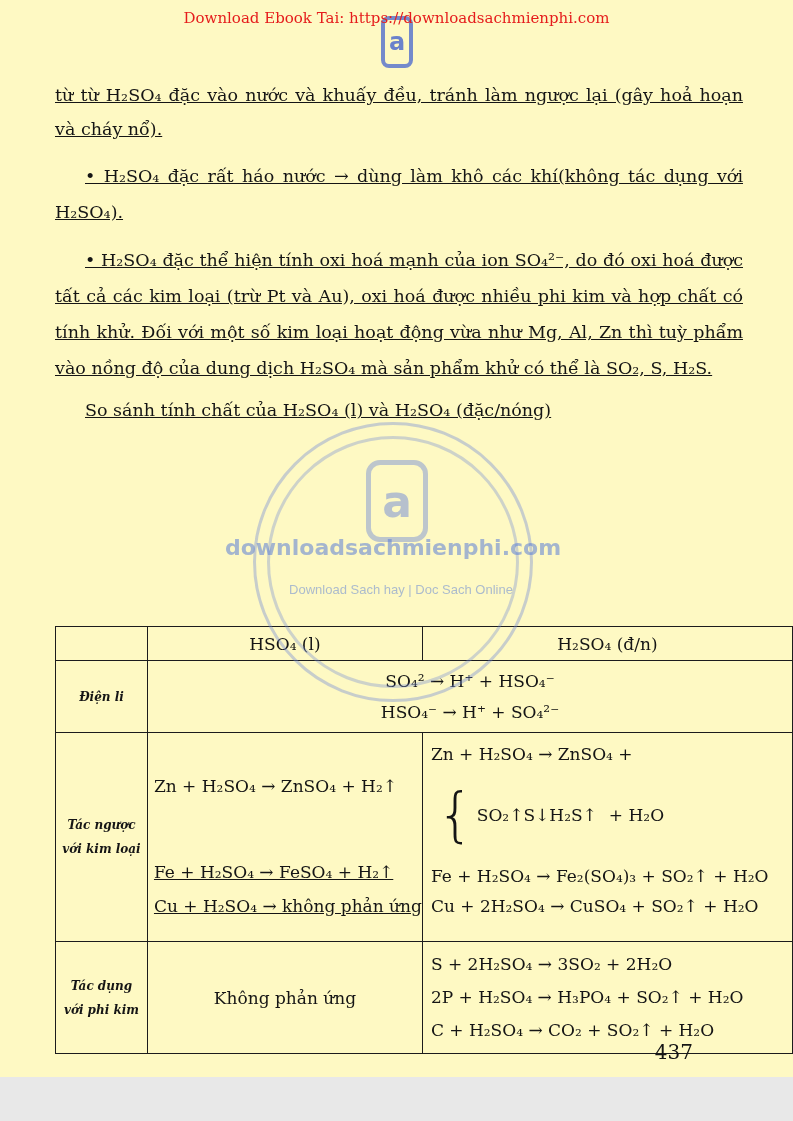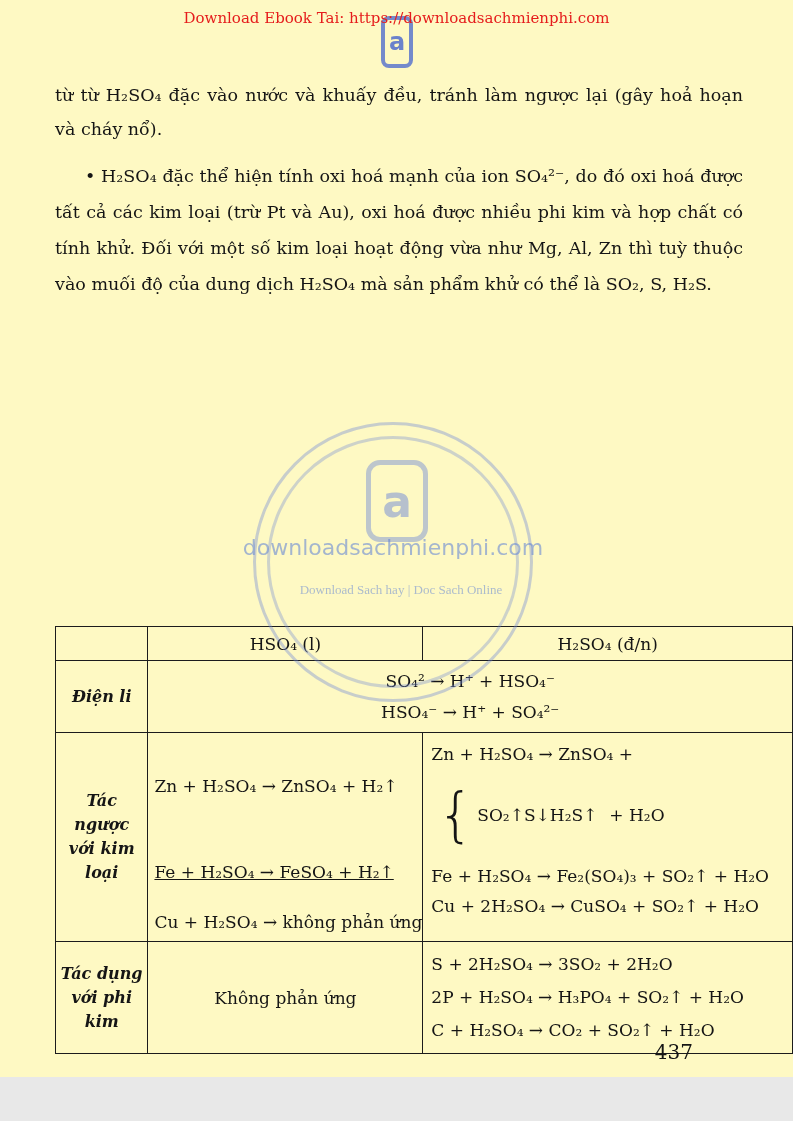--- a/index.html
+++ b/index.html
@@ -18,44 +18,44 @@
     position:absolute; top:1088px; left:8px; width:100%; text-align:center;
     font-size:14.5px; z-index:5;
   }
   .footer .lbl { color:#cc1414; font-weight:600; }
   .footer .url { color:#1717cf; }
   .page-number {
     position:absolute; top:1040px; right:100px; font-size:20px; z-index:4;
   }
   
   .content { position:absolute; left:55px; top:78px; width:688px; z-index:2; font-size:17.5px; }
-  .para { text-align:justify; line-height:36px; }
+  .para { text-align:justify; line-height:36px;text-decoration:underline; }
   .para.first { line-height:34px; }
   .para.bullet { text-indent:30px; margin-top:12px; }
   .para.compare { margin-top:6px; text-indent:30px; text-align:left; }
   
   .cmp {
     position:absolute; left:55px; top:626px; z-index:2;
     border-collapse:collapse; font-size:17px;
   }
   .cmp td { border:1.6px solid #1c1c1c; vertical-align:top; }
   td.c1 { width:96px; }
   td.c2 { width:222px; }
   td.c3 { width:372px; }
   .hd { text-align:center; vertical-align:middle !important; height:34px; font-size:17px; }
   .lbl {
     font-style:italic; font-weight:bold; text-align:center;
-    vertical-align:middle !important; font-size:16px; line-height:24px; padding:4px;
+    vertical-align:middle !important; font-size:12px; line-height:24px; padding:4px;
   }
   .ionize { text-align:center; vertical-align:middle !important; line-height:31px; height:72px; }
   .eq { white-space:nowrap; }
   .kl-l { padding-left:6px; }
   .kl-l .eq-zn { margin-top:38px; }
   .kl-l .eq-fe { margin-top:56px;text-decoration:underline; }
-  .kl-l .eq-cu { margin-top:20px;  line-height:30px;}
+  .kl-l .eq-cu { margin-top:4px;  line-height:30px;text-decoration:underline;}
   .kl-l .eq { line-height:30px; }
   .kl-d { padding:6px 4px 20px 8px; }
   .kl-d .eq { line-height:30px; }
   .brace-row { display:flex; align-items:center; margin:2px 0 2px 6px; height:88px; }
   .brace { font-size:58px; font-weight:300; line-height:88px; font-family:"DejaVu Sans",sans-serif; }
   .prod { display:flex; flex-direction:row; line-height:27px; margin-left:3px; }
   .tail { margin-left:12px; }
   .pk-l { text-align:center; vertical-align:middle !important; }
   .pk-d { padding:6px 4px 6px 8px; }
   .pk-d .eq { line-height:33px; }
@@ -80,25 +80,26 @@
     position:absolute; left:381px; top:16px; width:32px; height:52px;
     border:4px solid rgba(70,100,205,0.75); border-radius:8px;
     display:flex; align-items:center; justify-content:center;
     color:rgba(70,100,205,0.8); font-size:24px; font-weight:bold;
     font-family:"DejaVu Sans",sans-serif;
   }
   .wm-line1 {
     position:absolute; left:0; top:535px; width:786px; text-align:center;
     font-size:22px; color:rgba(90,125,215,0.55);
     font-family:"DejaVu Sans",sans-serif;
+    font-weight:bold;
   }
   .wm-line2 {
     position:absolute; left:0; top:582px; width:786px; text-align:center;
     font-size:13px; color:rgba(90,125,215,0.5);
-    font-family:Liberation Serif, serif;
+    font-family:Liberation Sans, sans-serif;
     padding-left:16px;
   }
 </style>
 </head>
 <body>
 
 <div class="page">
 
   <div class="header-link">Download Ebook Tai: https://downloadsachmienphi.com</div>
 
@@ -110,21 +111,23 @@
     <div class="wm-circle-inner"></div>
     <div class="wm-logo">
       <span>a</span>
     </div>
     <div class="wm-line1">downloadsachmienphi.com</div>
     <div class="wm-line2">Download Sach hay | Doc Sach Online</div>
   </div>
 
   <div class="content">
     <p class="para first">từ từ H₂SO₄ đặc vào nước và khuấy đều, tránh làm ngược lại (gây hoả hoạn và cháy nổ).</p>
-    <p class="para bullet">• H₂SO₄ đặc thể hiện tính oxi hoá mạnh của ion SO₄²⁻, do đó oxi hoá được tất cả các kim loại (trừ Pt và Au), oxi hoá được nhiều phi kim và hợp chất có tính khử. Đối với một số kim loại hoạt động vừa như Mg, Al, Zn thì tuỳ thuộc vào muối độ của dung dịch H₂SO₄ mà sản phẩm khử có thể là SO₂, S, H₂S.</p>
+    <p class="para bullet">• H₂SO₄ đặc rất háo nước → dùng làm khô các khí(không tác dụng với H₂SO₄).</p>
+    <p class="para bullet">• H₂SO₄ đặc thể hiện tính oxi hoá mạnh của ion SO₄²⁻, do đó oxi hoá được tất cả các kim loại (trừ Pt và Au), oxi hoá được nhiều phi kim và hợp chất có tính khử. Đối với một số kim loại hoạt động vừa như Mg, Al, Zn thì tuỳ phẩm vào nồng độ của dung dịch H₂SO₄ mà sản phẩm khử có thể là SO₂, S, H₂S.</p>
+    <p class="para compare">So sánh tính chất của H₂SO₄ (l) và H₂SO₄ (đặc/nóng)</p>
   </div>
 
   <table class="cmp">
     <tbody>
         <tr>
       <td class="c1 hd"></td>
       <td class="c2 hd">HSO₄ (l)</td>
       <td class="c3 hd">H₂SO₄ (đ/n)</td>
     </tr>
     <tr>

